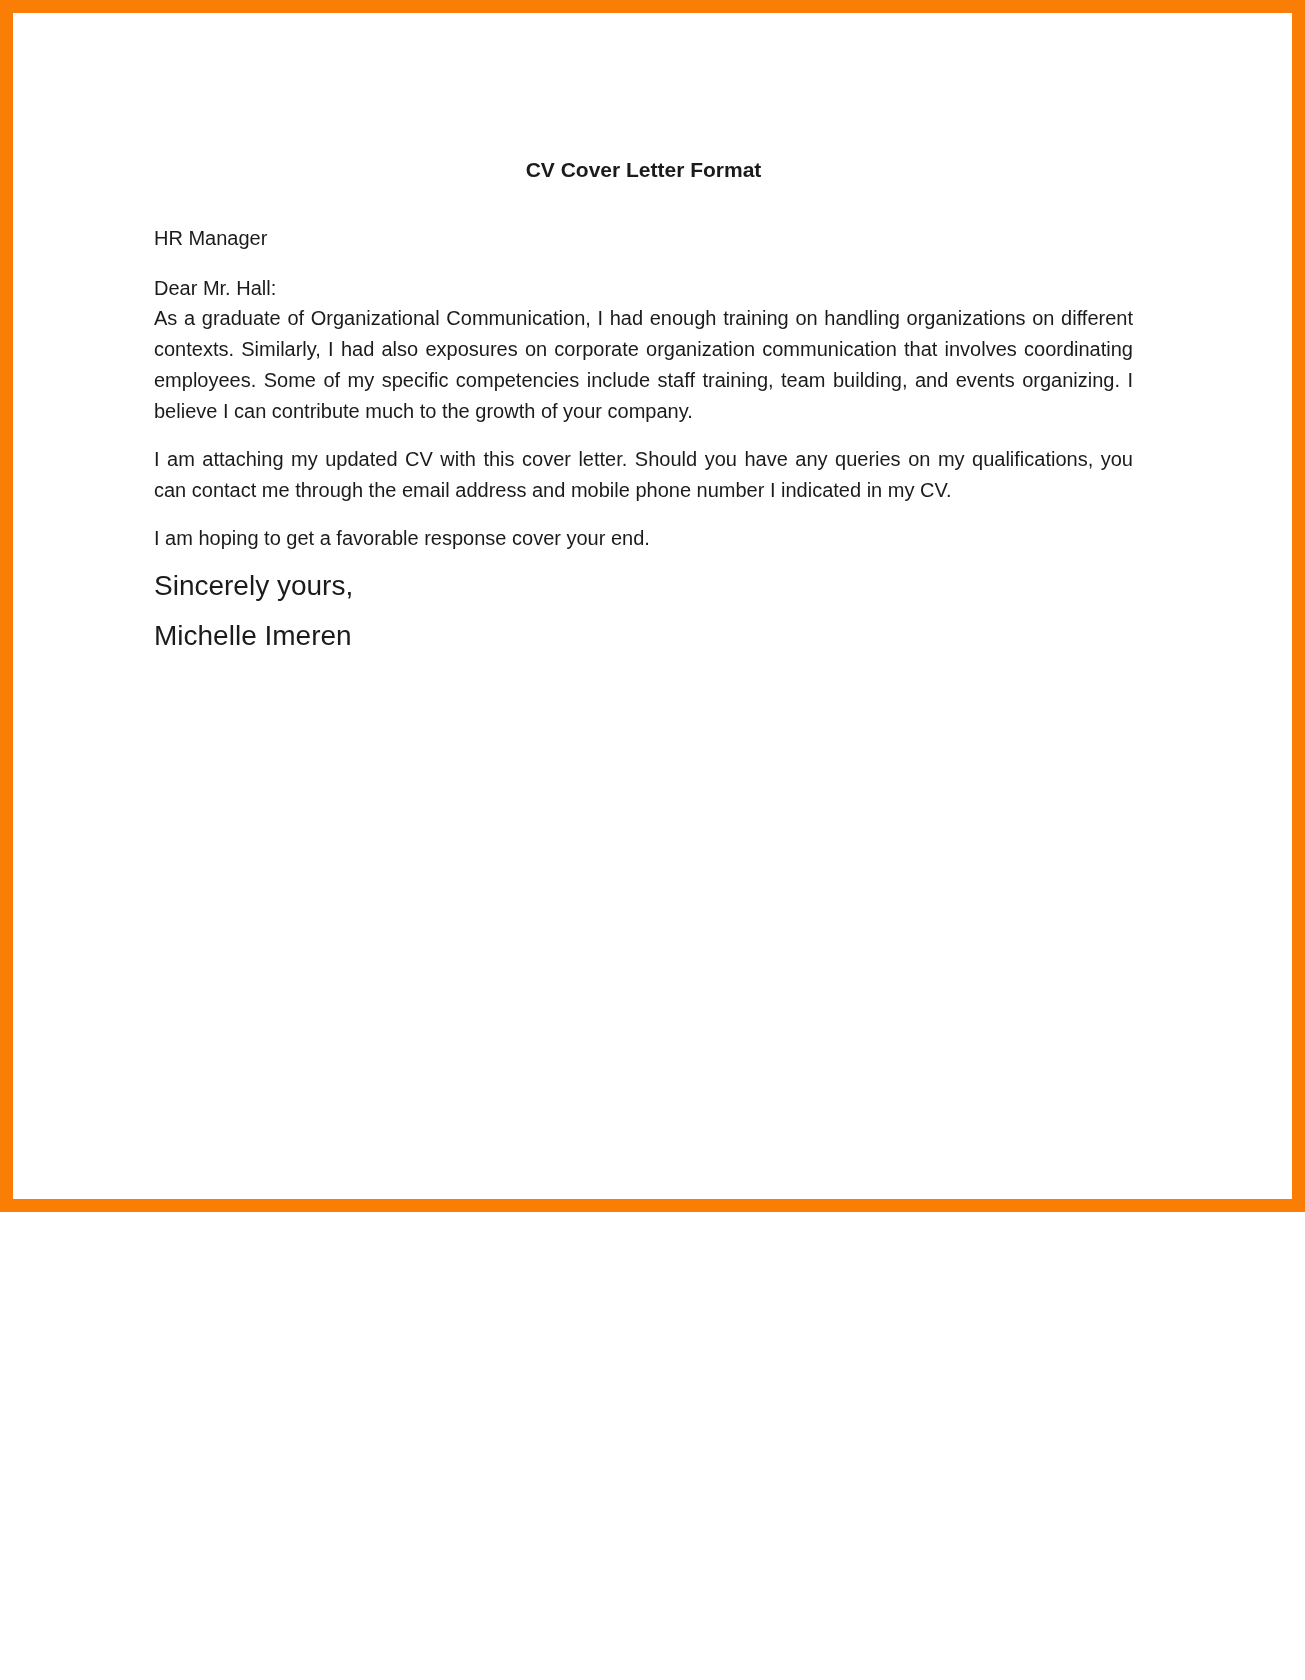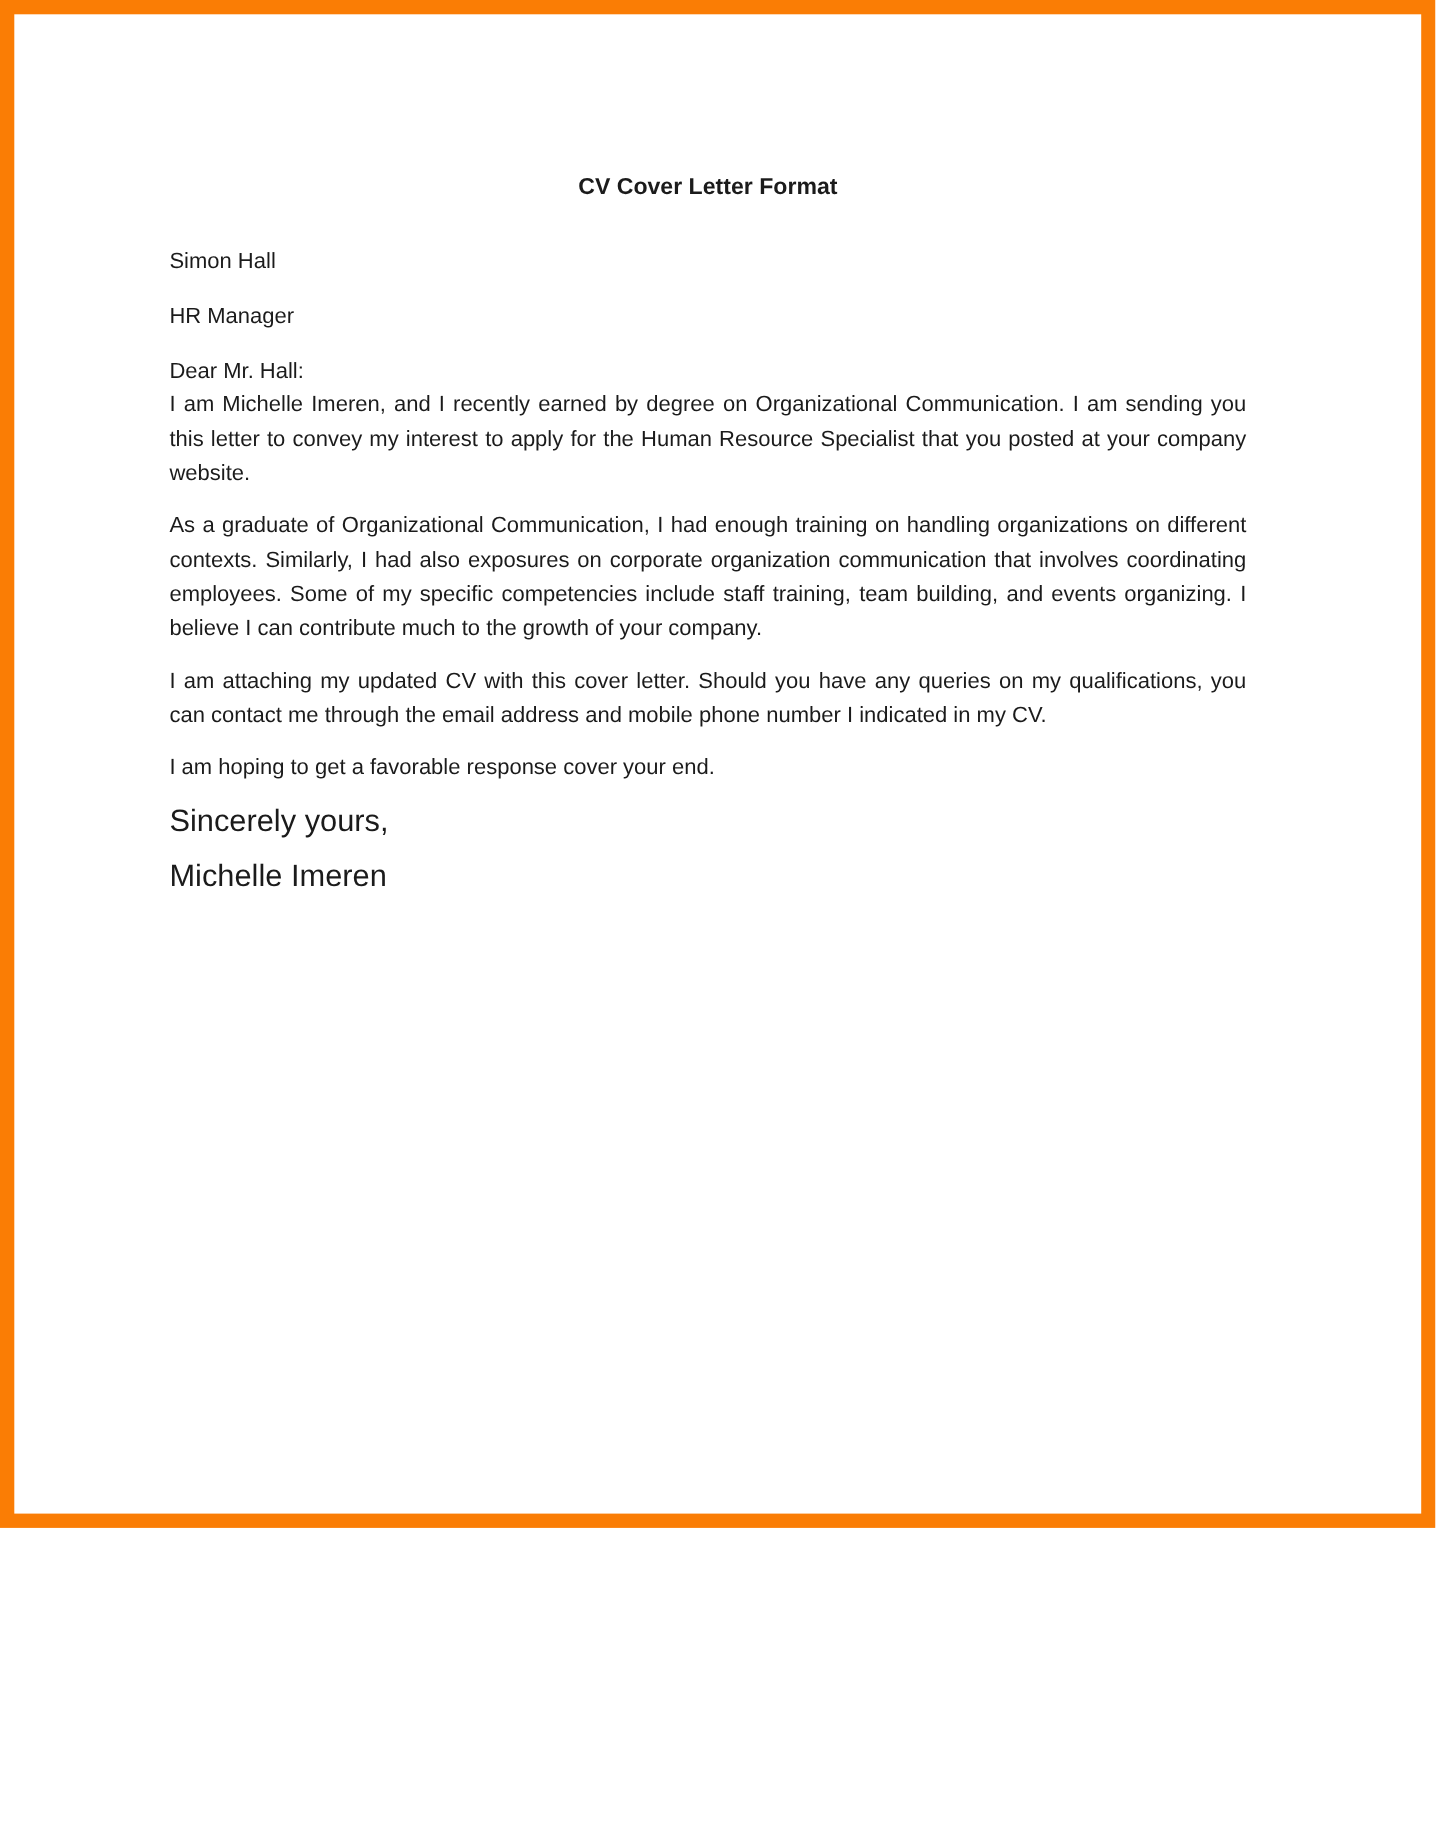--- a/index.html
+++ b/index.html
@@ -11,21 +11,21 @@
   html,body{background:#ffffff;}
   body{
     width:1305px;
     height:1680px;
     font-family:"Liberation Sans", sans-serif;
     color:var(--ink);
   }
   .page{
     position:relative;
     width:1305px;
-    height:1389px;
+    height:1212px;
     background:var(--paper);
     border:13px solid var(--orange);
   }
   .content{
     padding:142px 159px 0 141px; 
   }
   .doc-title{
     font-size:21px;
     font-weight:bold;
     text-align:center;
@@ -55,28 +55,26 @@
   }
 </style>
 </head>
 <body>
 
 <div class="page">
   <div class="content">
 
     <div class="doc-title">CV Cover Letter Format</div>
 
-    <div class="addr-line">Simon Hall</div>
 
     <div class="addr-line">HR Manager</div>
 
 
     <div class="salutation">Dear Mr. Hall:</div>
 
-    <p class="para">I am Michelle Imeren, and I recently earned by degree on Organizational Communication. I am sending you this letter to convey my interest to apply for the Human Resource Specialist that you posted at your company website.</p>
 
     <p class="para">As a graduate of Organizational Communication, I had enough training on handling organizations on different contexts. Similarly, I had also exposures on corporate organization communication that involves coordinating employees. Some of my specific competencies include staff training, team building, and events organizing. I believe I can contribute much to the growth of your company.</p>
 
     <p class="para">I am attaching my updated CV with this cover letter. Should you have any queries on my qualifications, you can contact me through the email address and mobile phone number I indicated in my CV.</p>
 
     <p class="para">I am hoping to get a favorable response cover your end.</p>
 
     <div class="closing">Sincerely yours,</div>
 
     <div class="signature">Michelle Imeren</div>

